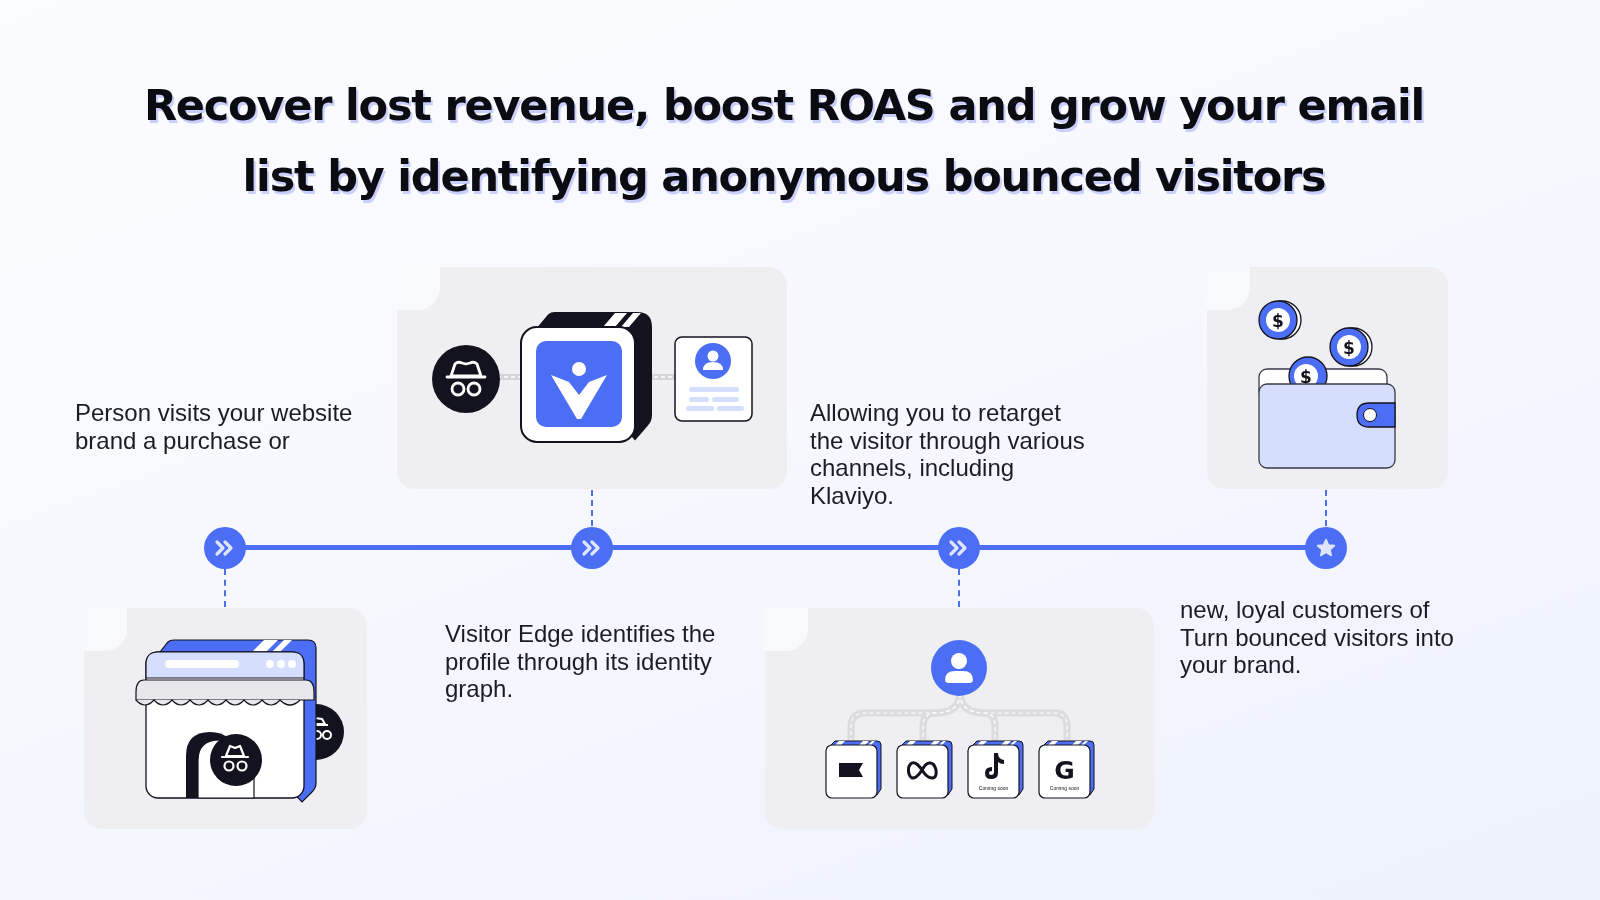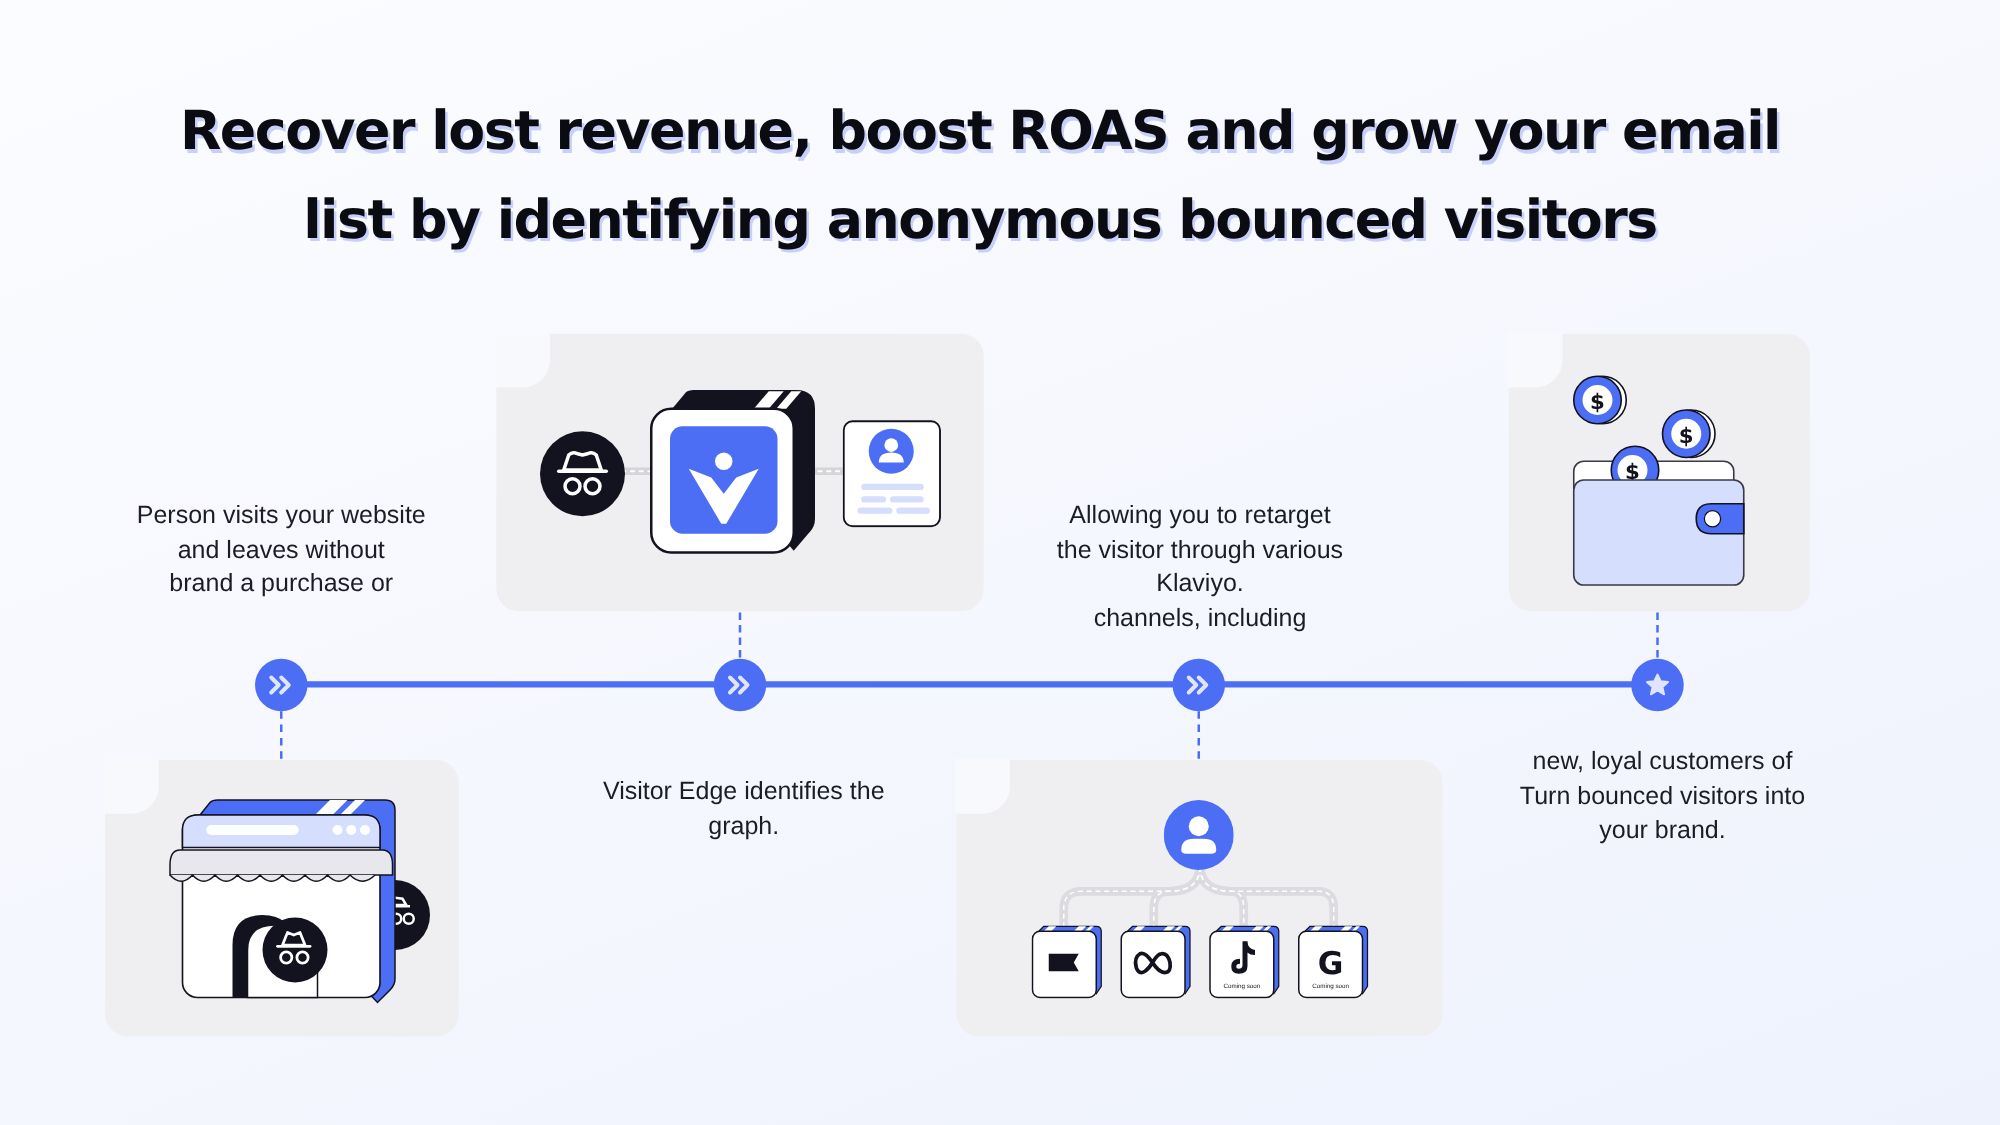--- a/index.html
+++ b/index.html
@@ -39,22 +39,22 @@
     .card .notch::after {
       content: "";
       position: absolute;
       left: 0; bottom: 0;
       width: 0; height: 0;
     }
 
     .step-text {
       position: absolute;
       width: 300px;
-      text-align: center;
-      font-size: 20px;
+      text-align: left;
+      font-size: 24px;
       line-height: 27.5px;
       color: #1c1c24;
       font-family: "Liberation Sans", sans-serif;
     }
 
     .timeline-line {
       position: absolute;
       left: 225px; top: 545px;
       width: 1100px; height: 5px;
       background: #4b6ef5;
@@ -257,32 +257,32 @@
         <rect x="1" y="6" width="51" height="53" rx="6" fill="#fff" stroke="#13131f" stroke-width="1.2"></rect>
         <text x="26.5" y="40" text-anchor="middle" font-family="DejaVu Sans, sans-serif" font-weight="bold" font-size="25" fill="#13131f">G</text>
         <text x="26.5" y="51" text-anchor="middle" font-family="Liberation Sans, sans-serif" font-size="5" fill="#13131f">Coming soon</text>
       </svg>
     </div>
   </div>
 </div>
 
 <div class="step-text" style="left:75px; top:399px;">
   <div>Person visits your website</div>
-  <div>and leaves without</div>
   <div>brand a purchase or</div>
 </div>
 <div class="step-text" style="left:445px; top:620px;">
   <div>Visitor Edge identifies the</div>
+  <div>profile through its identity</div>
   <div>graph.</div>
 </div>
 <div class="step-text" style="left:810px; top:399px;">
   <div>Allowing you to retarget</div>
   <div>the visitor through various</div>
+  <div>channels, including</div>
   <div>Klaviyo.</div>
-  <div>channels, including</div>
 </div>
 <div class="step-text" style="left:1180px; top:596px;">
   <div>new, loyal customers of</div>
   <div>Turn bounced visitors into</div>
   <div>your brand.</div>
 </div>
 
 <div class="timeline-line"></div>
 
 <div class="dash" style="left:224px; top:569px; height:38px;"></div>

